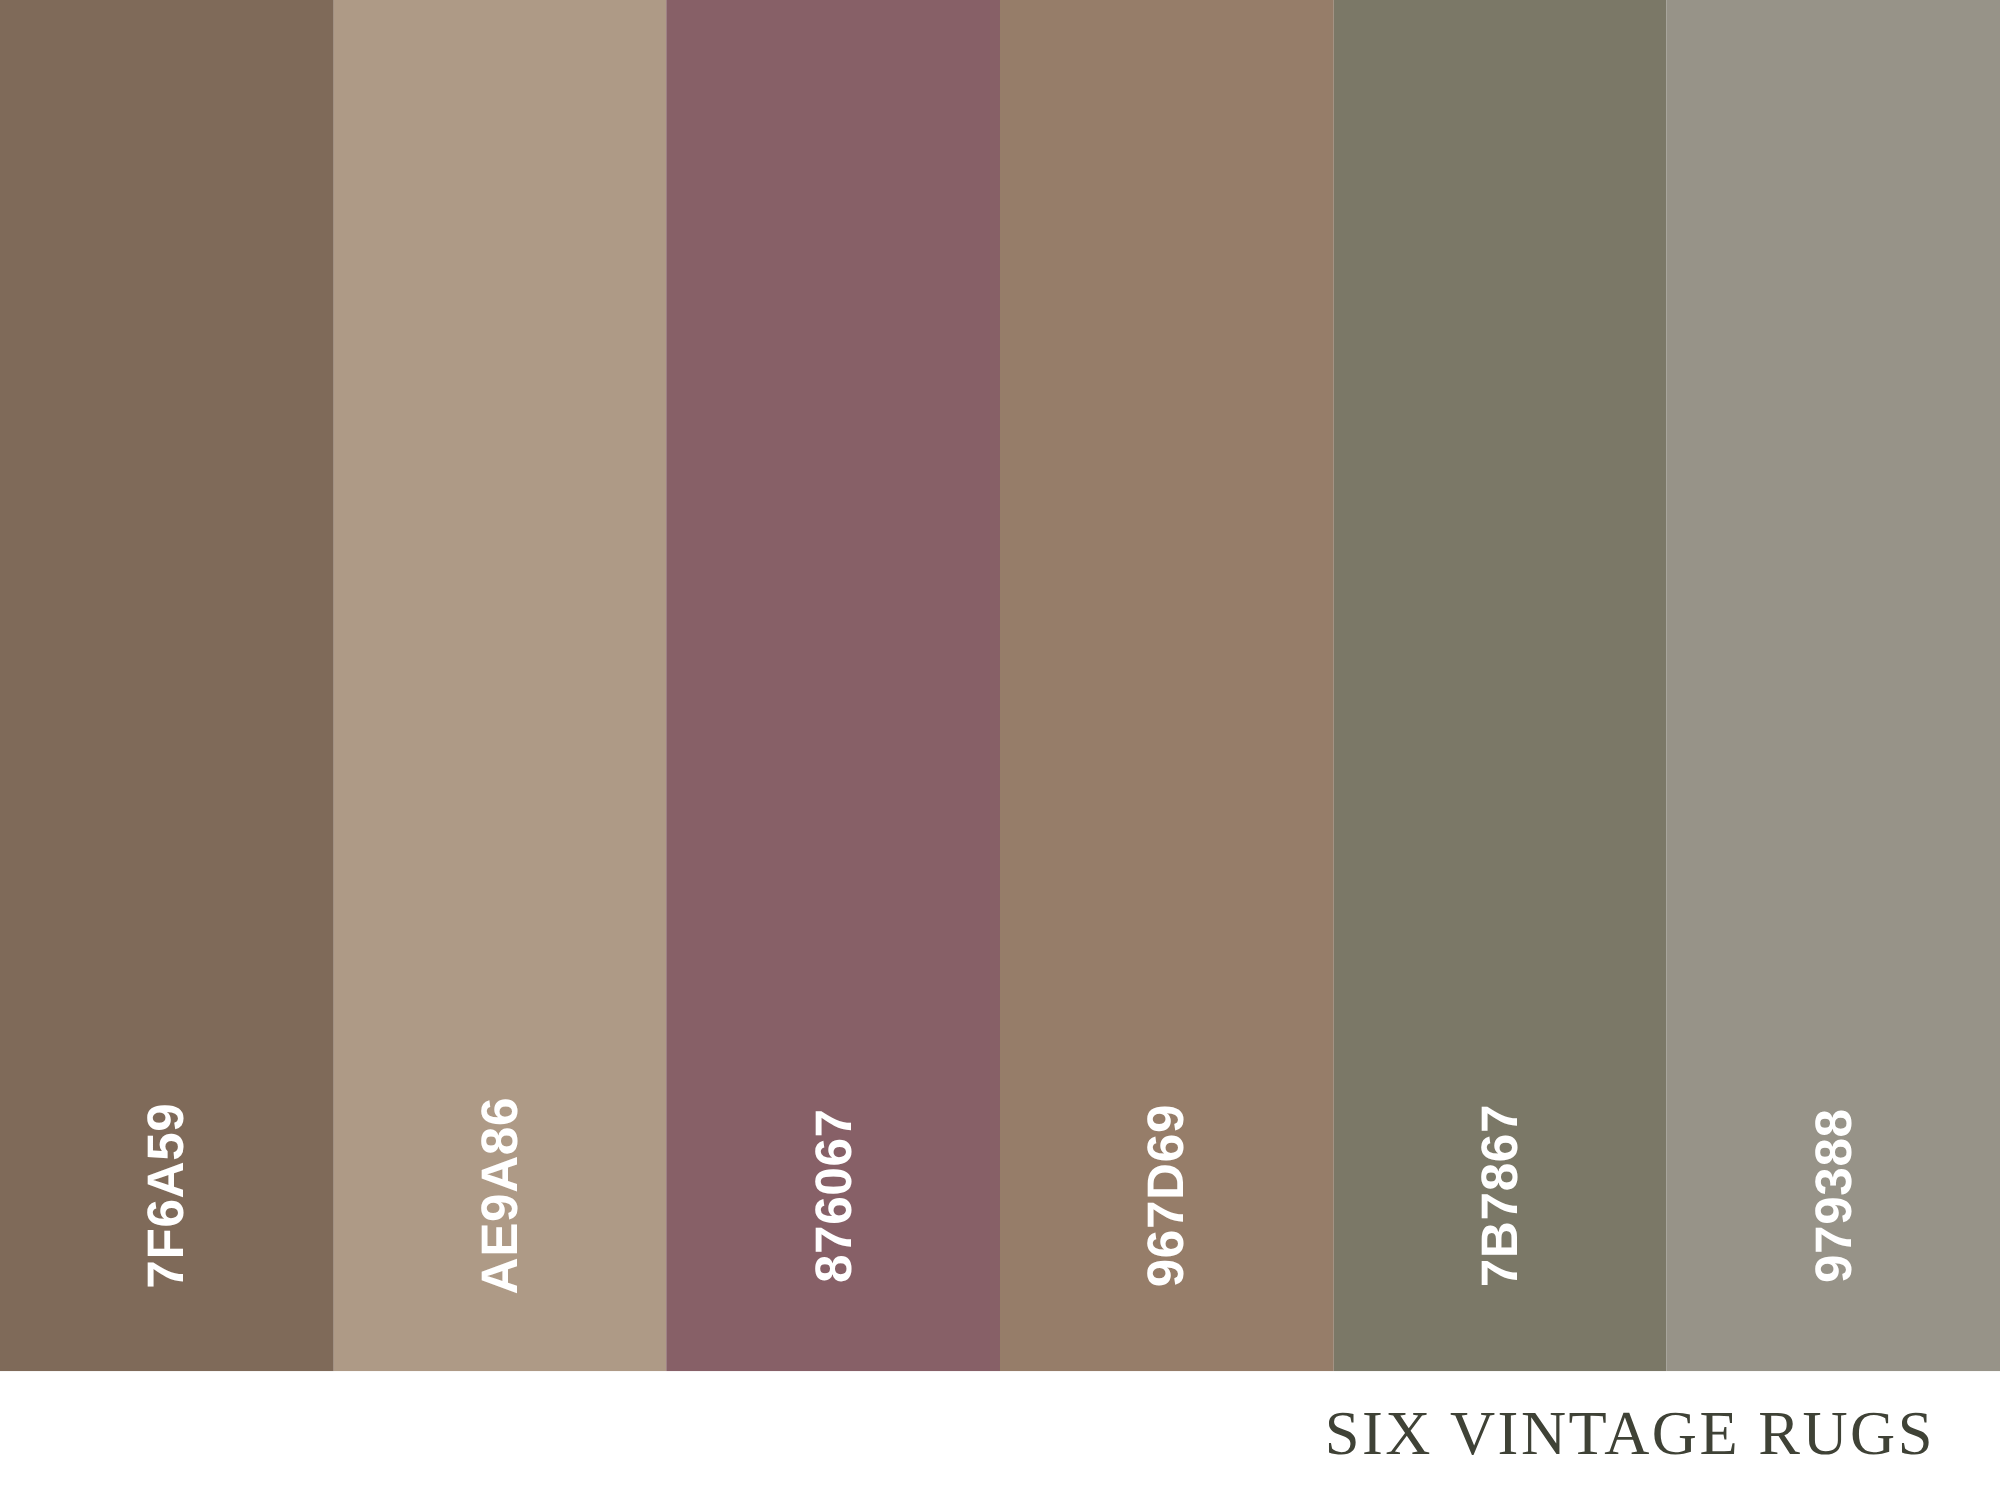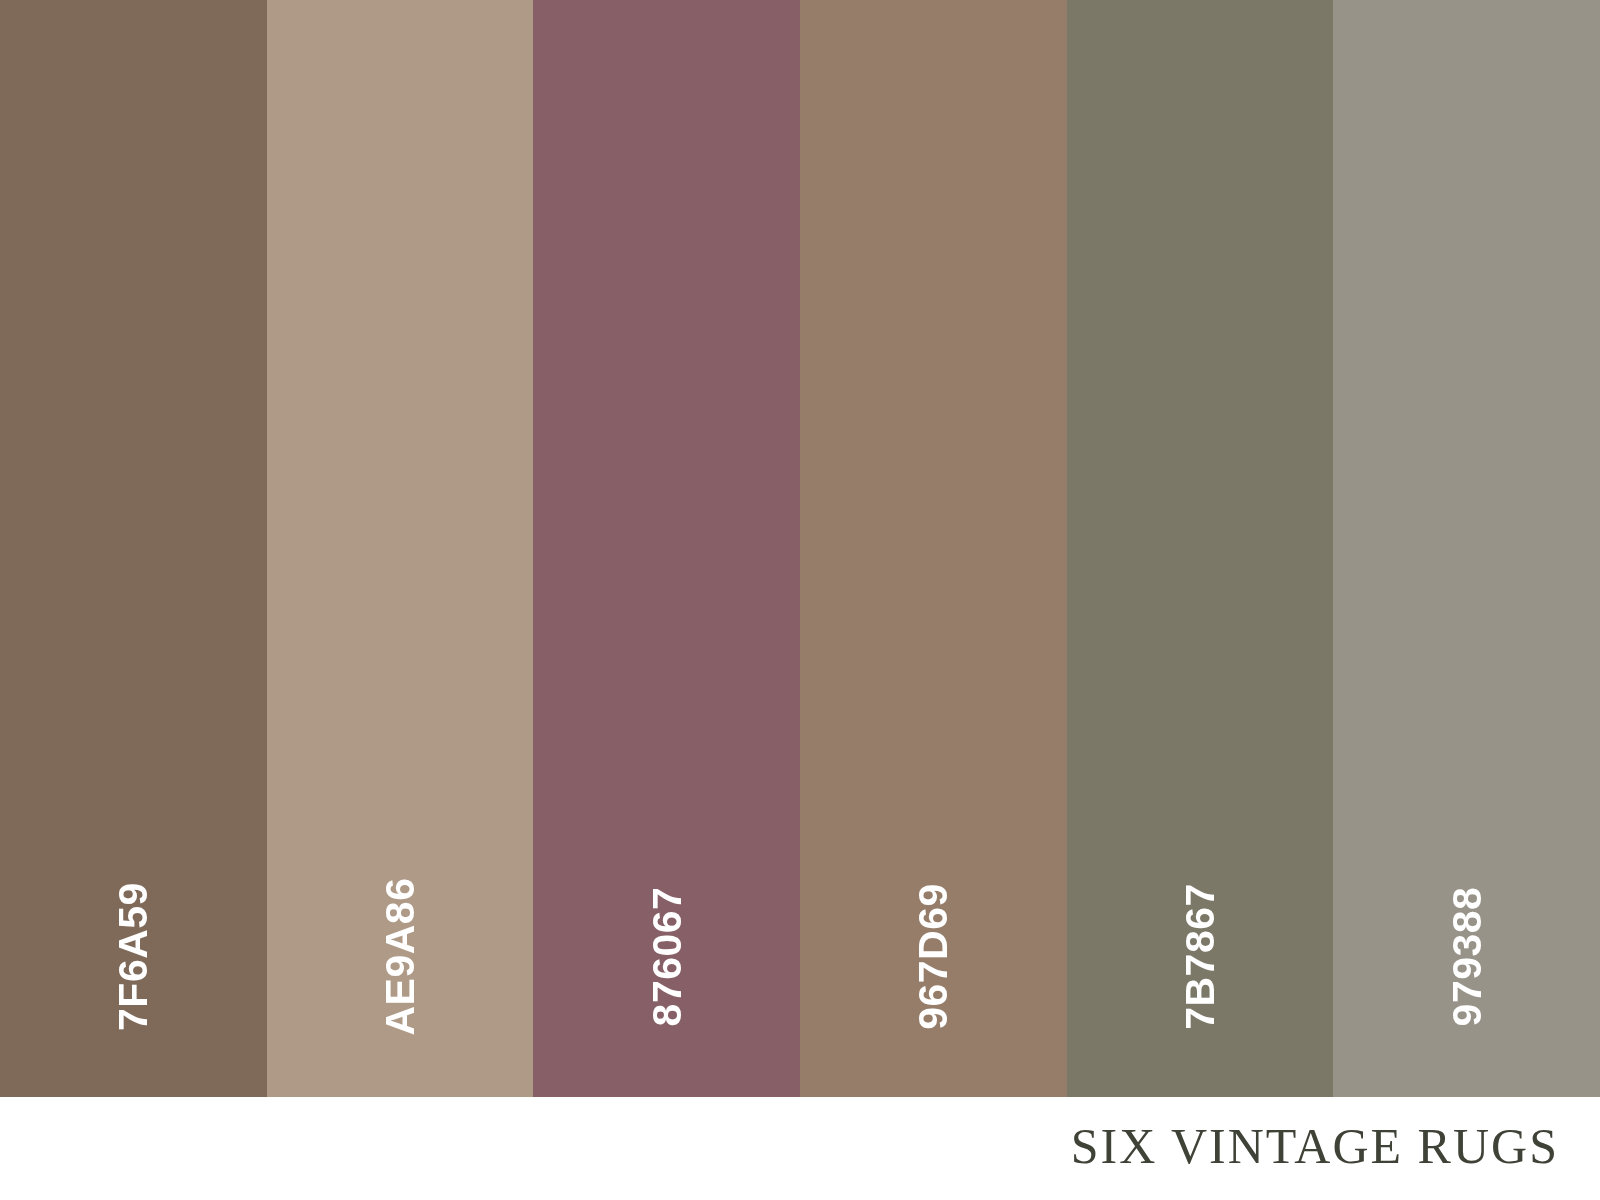--- a/index.html
+++ b/index.html
@@ -74,21 +74,21 @@
     justify-content: flex-end;
   }
 
   .brand-wordmark {
     font-family: "Liberation Serif", serif;
     font-size: 50px;
     line-height: 1;
     letter-spacing: 2px;
     color: #3f4236;
     white-space: nowrap;
-    padding-right: 41px;
+    padding-right: 52px;
     padding-bottom: 6px;
     font-weight: normal;
   }
 </style>
 </head>
 <body>
 
 <div class="palette-page">
 
   <div class="swatch-band">

